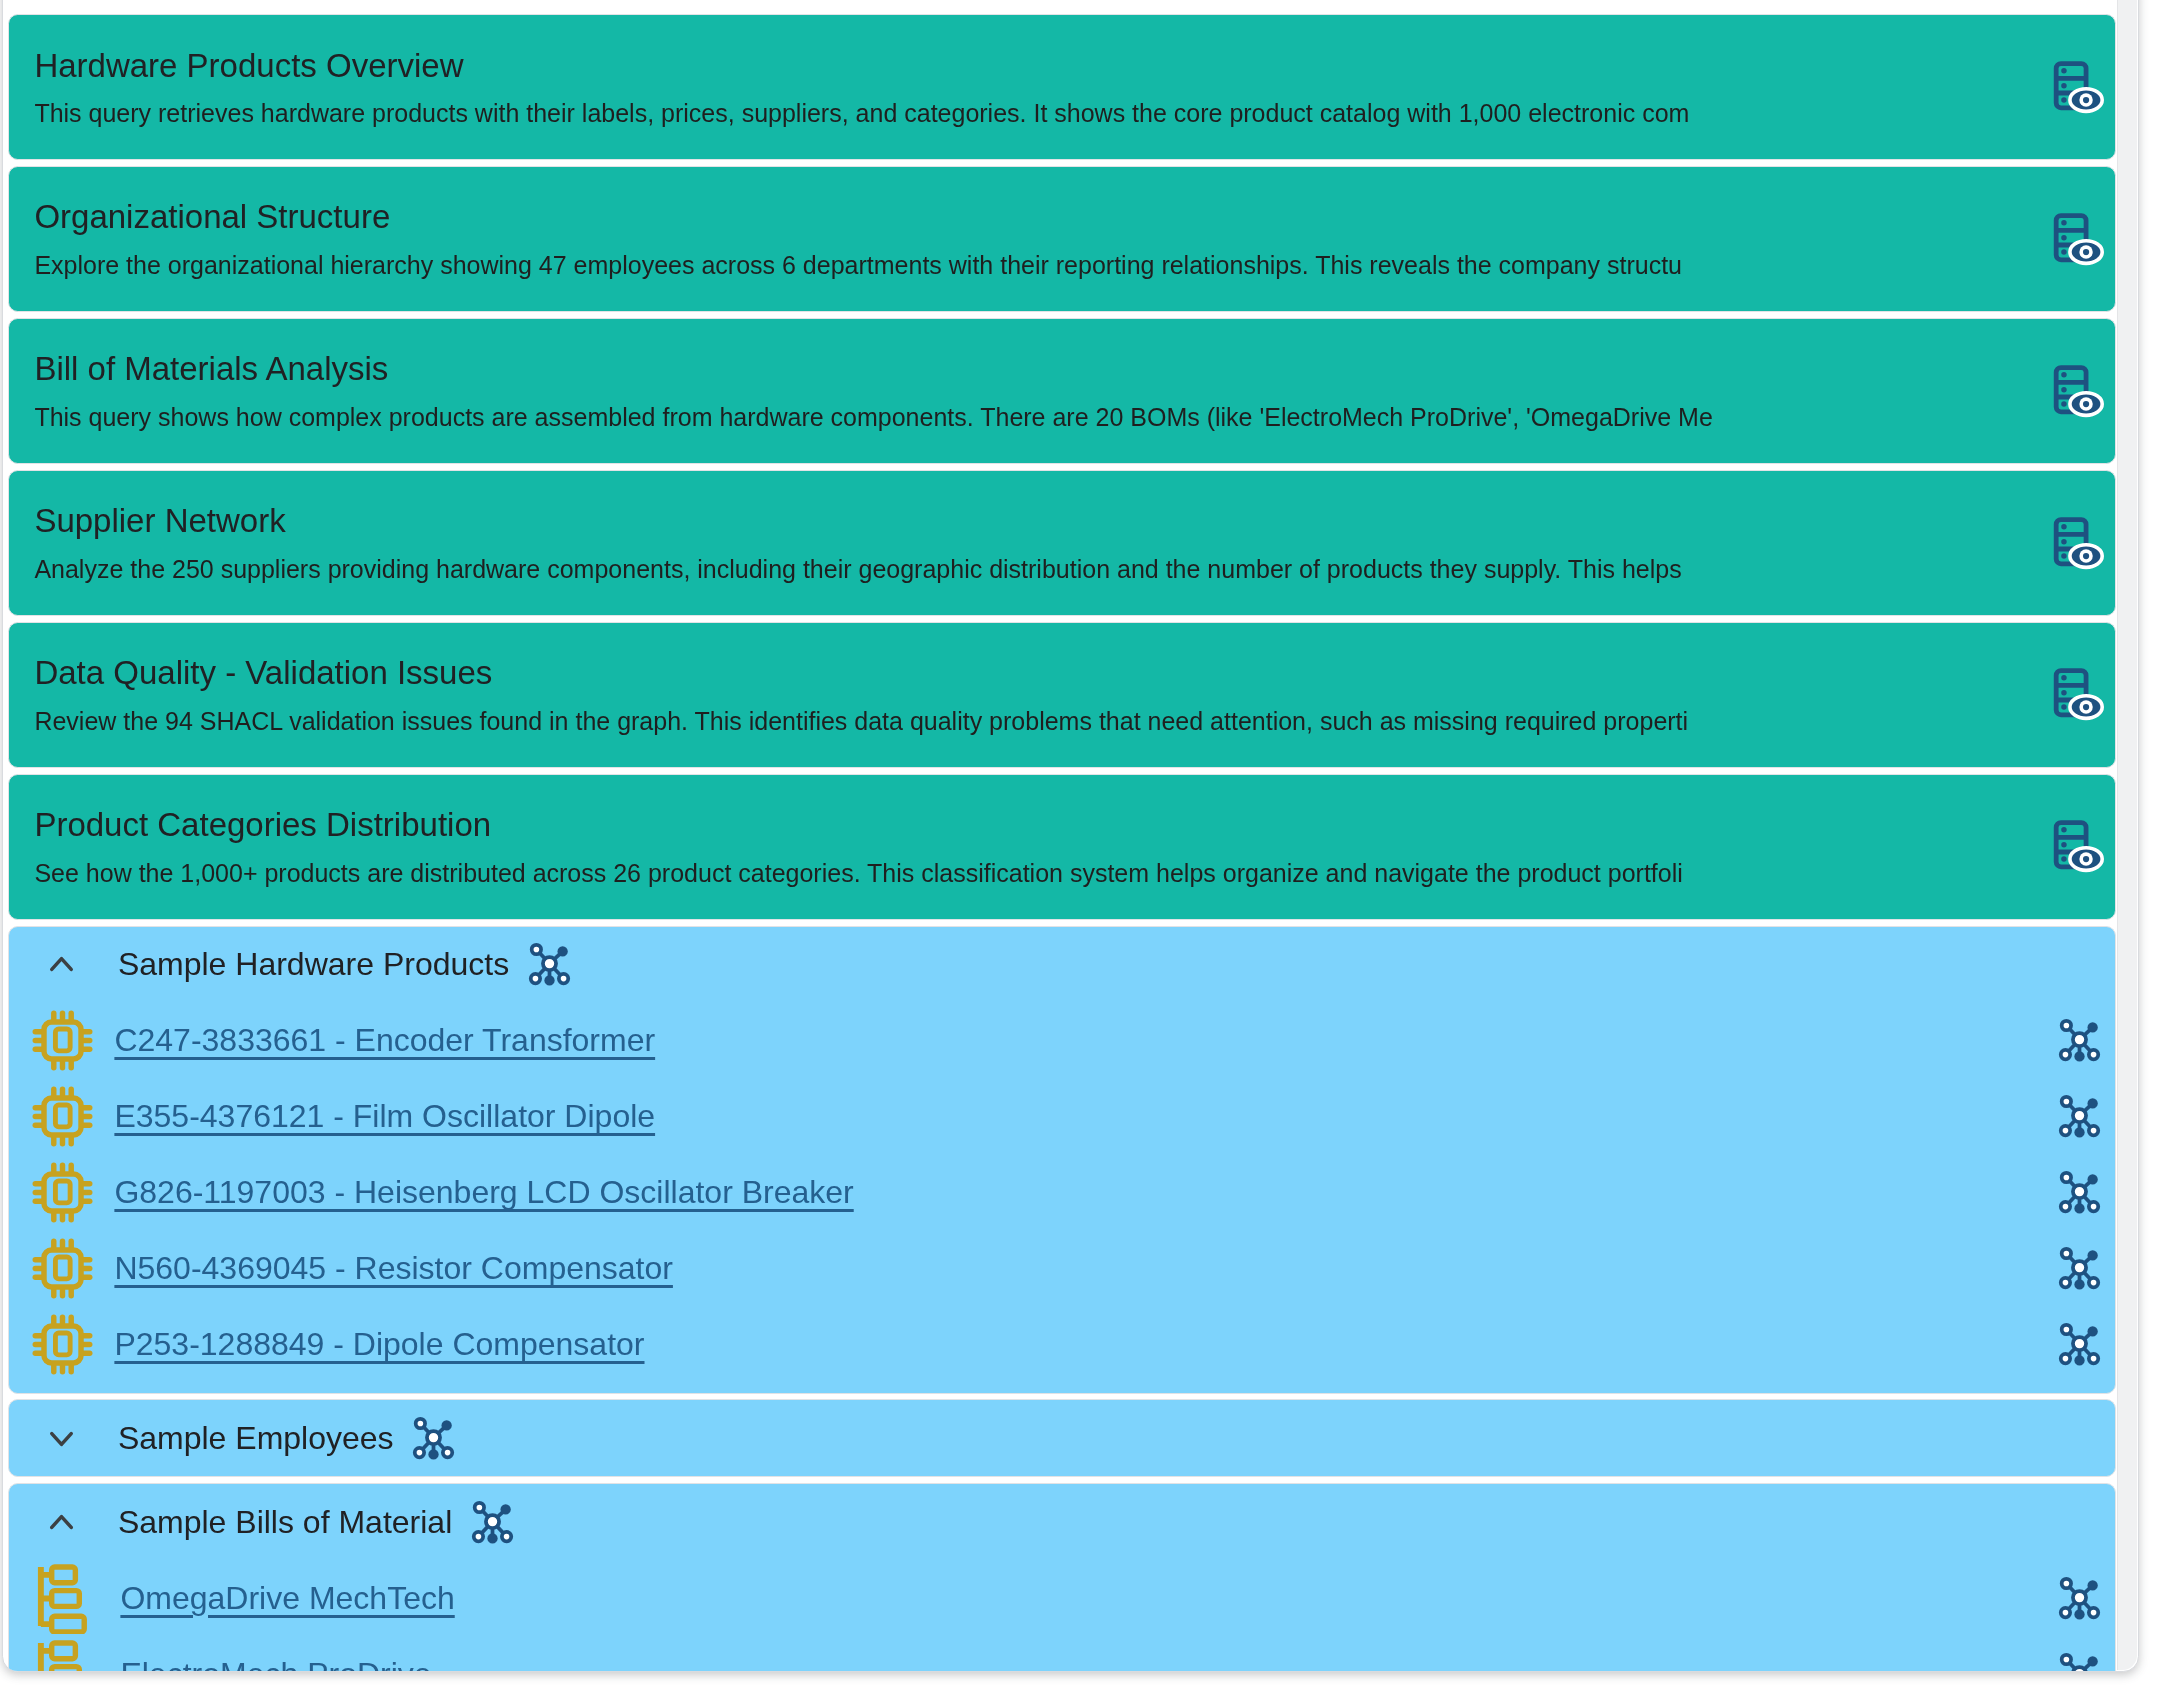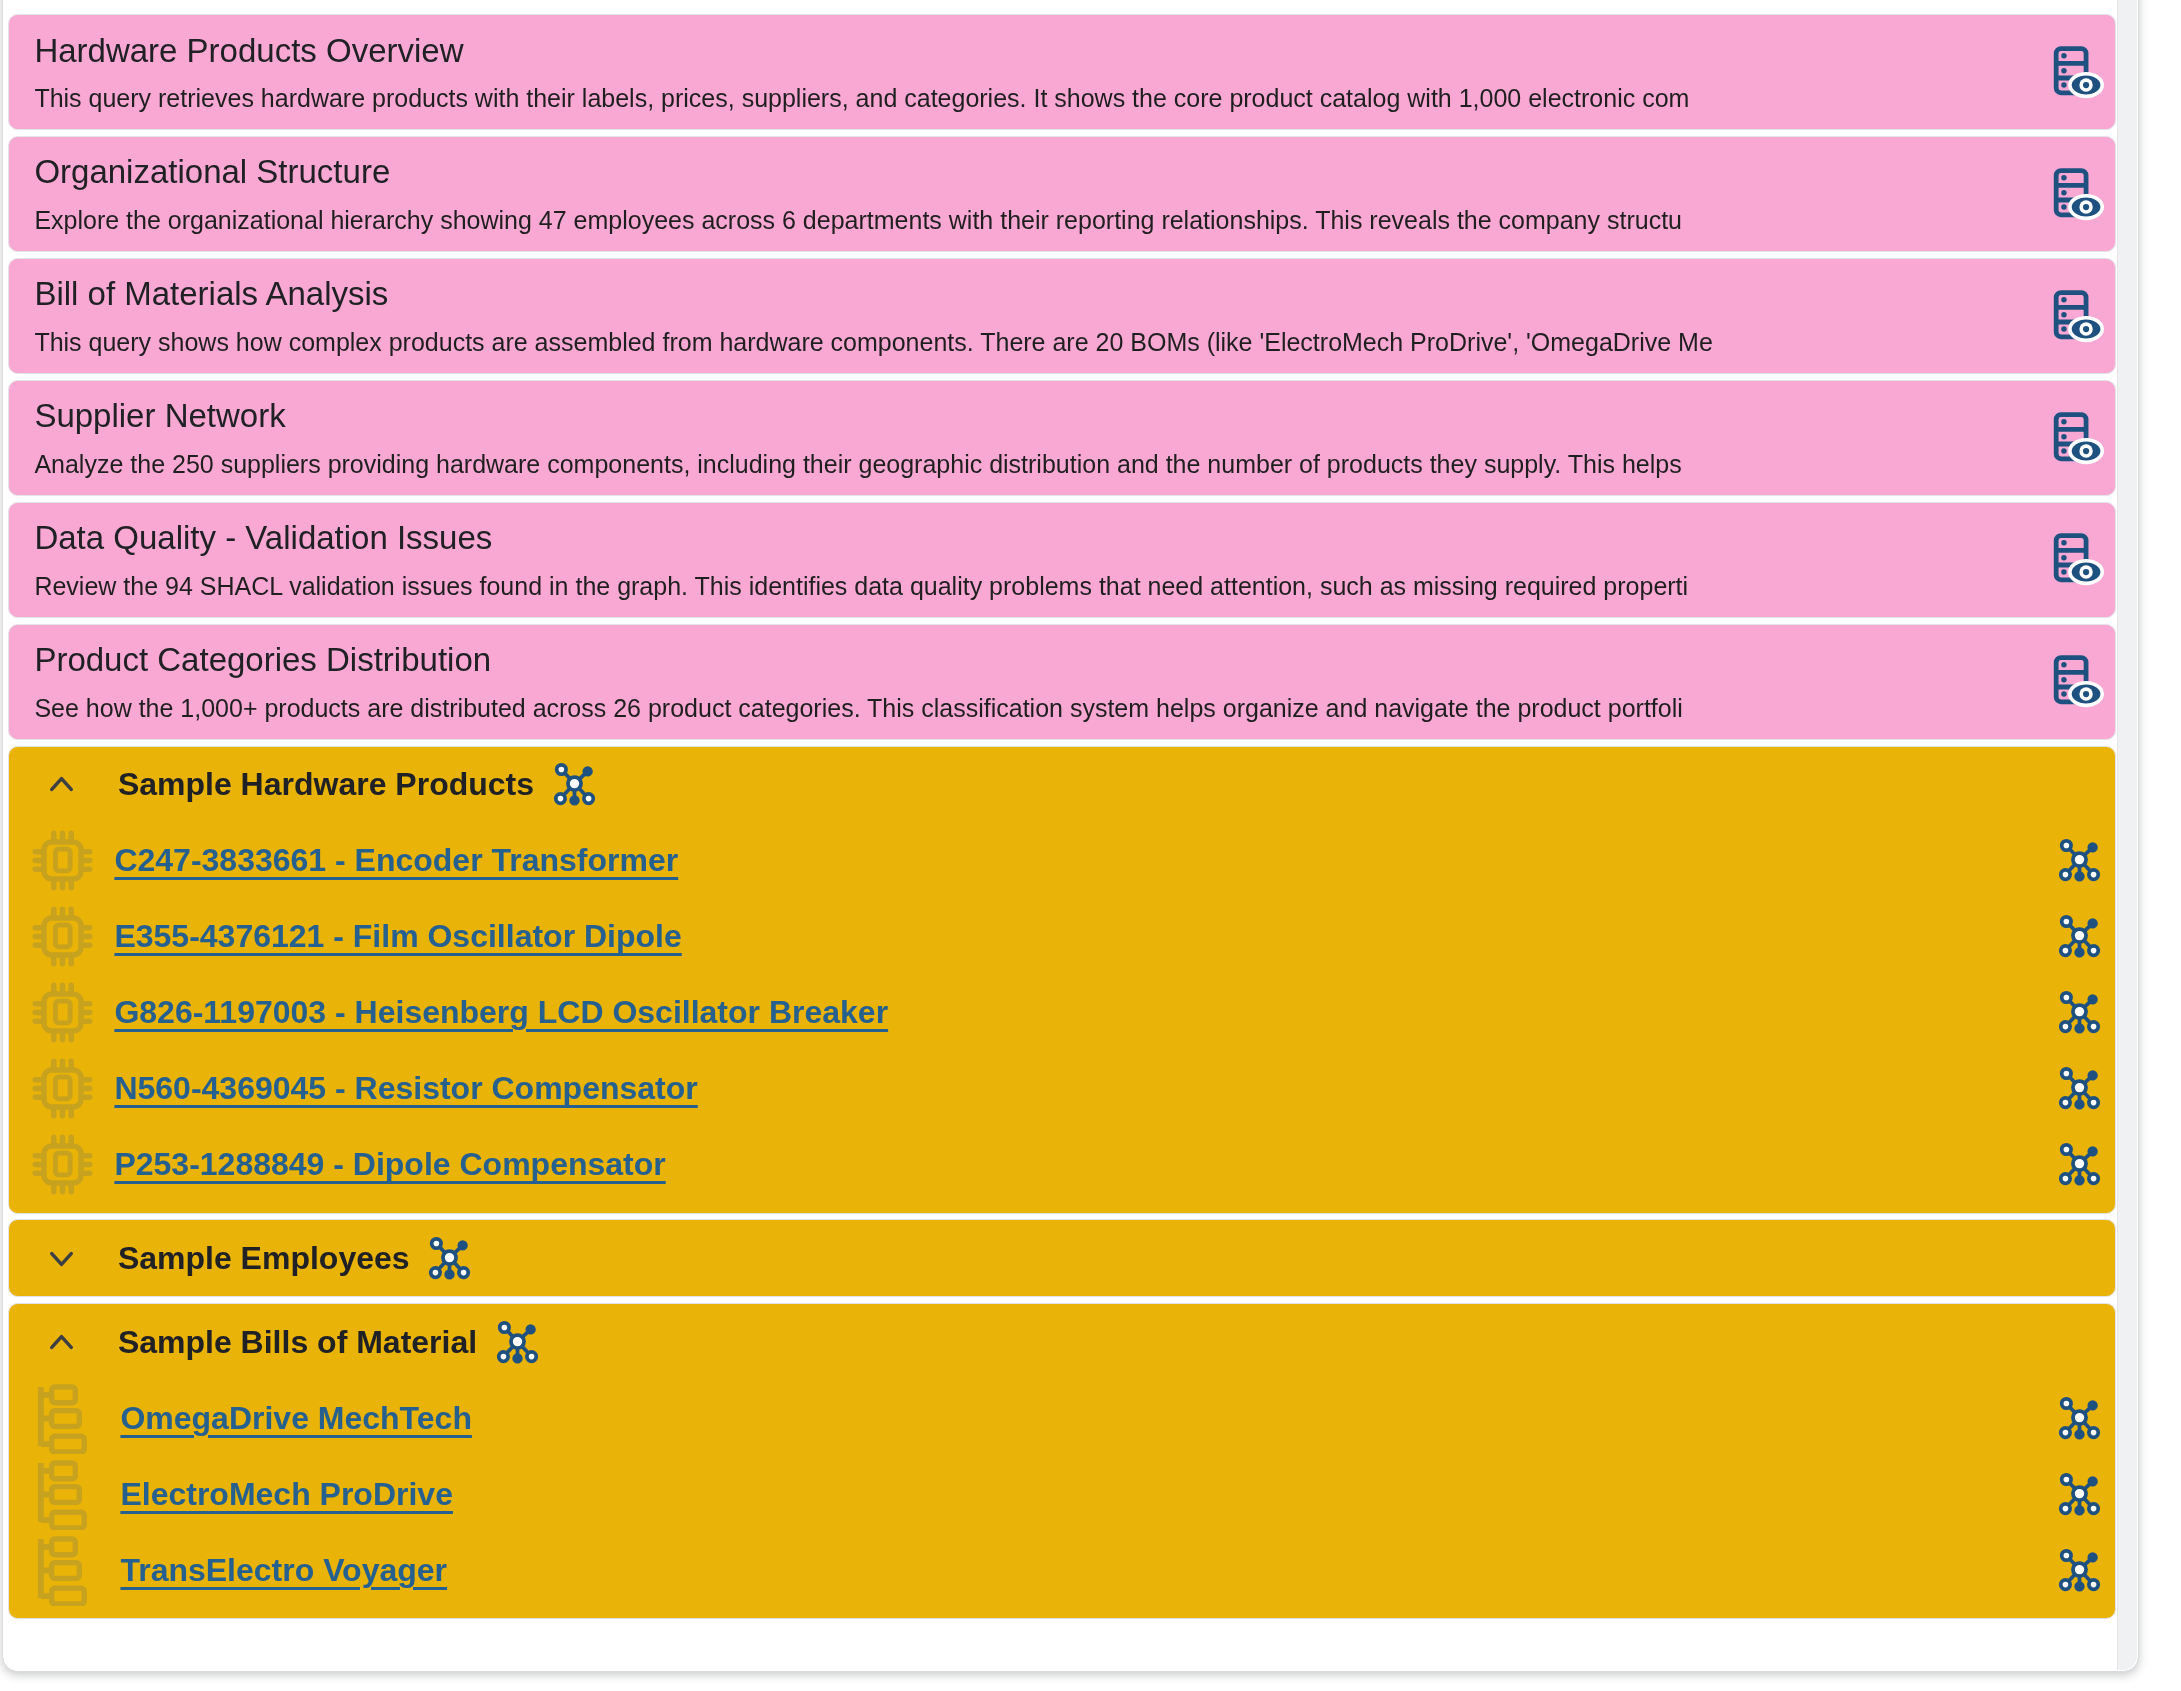--- a/index.html
+++ b/index.html
@@ -13,33 +13,33 @@
     background:#ffffff;border:1px solid #d9dbdf;border-radius:15.7px;
     box-shadow:0 2.9px 9.8px rgba(60,64,67,.28);
     box-sizing:border-box;padding:33px 21.6px 13.7px 4.9px;overflow:hidden;
   }
   .scroll-track{
     position:absolute;top:1px;right:1px;bottom:1px;width:18.6px;
     background:#f0f1f2;border-left:1px solid #e4e5e7;border-radius:0 14.7px 14.7px 0;
   }
   
   .query-card{
-    box-sizing:border-box;height:116px;margin:0 0 5.9px 0;
-    border:1px solid #e1e3e6;border-radius:9.8px;background:#f9a8d4;
+    box-sizing:border-box;height:146px;margin:0 0 5.9px 0;
+    border:1px solid #e1e3e6;border-radius:9.8px;background:#14b8a6;
     display:flex;align-items:center;padding:9.8px 11.8px 9.8px 25.5px;overflow:hidden;
   }
   .q-text{flex:1;min-width:0;overflow:hidden;}
   .q-title{font-size:33px;line-height:39px;color:#202124;margin-bottom:13.7px;white-space:nowrap;overflow:hidden;}
   .q-desc{font-size:25px;line-height:31px;color:#1f1f1f;white-space:nowrap;overflow:hidden;}
   .q-icon{flex:0 0 auto;margin-left:9.8px;display:flex;align-items:center;cursor:pointer;}
   .q-icon svg{width:55px;height:55px;display:block;}
   
   .accordion{
-    box-sizing:border-box;border:1px solid #e1e3e6;border-radius:9.8px;background:#eab308;
-    margin:0 0 5.9px 0;overflow:hidden;font-weight:bold;
+    box-sizing:border-box;border:1px solid #e1e3e6;border-radius:9.8px;background:#7dd3fc;
+    margin:0 0 5.9px 0;overflow:hidden;
   }
   .accordion.expanded{padding-bottom:9.8px;}
   .acc-header{height:76px;display:flex;align-items:center;padding-left:35px;cursor:pointer;}
   .chev{width:35px;height:35px;display:flex;align-items:center;flex:0 0 auto;}
   .chev svg{width:35px;height:35px;display:block;}
   .acc-label{font-size:32px;color:#202124;margin-left:39px;white-space:nowrap;}
   .acc-graph{margin-left:17.6px;display:flex;align-items:center;}
   .acc-graph svg{width:45px;height:45px;display:block;}
   
   .lrow{height:76px;display:flex;align-items:center;padding:0 13.7px 0 23.5px;}

